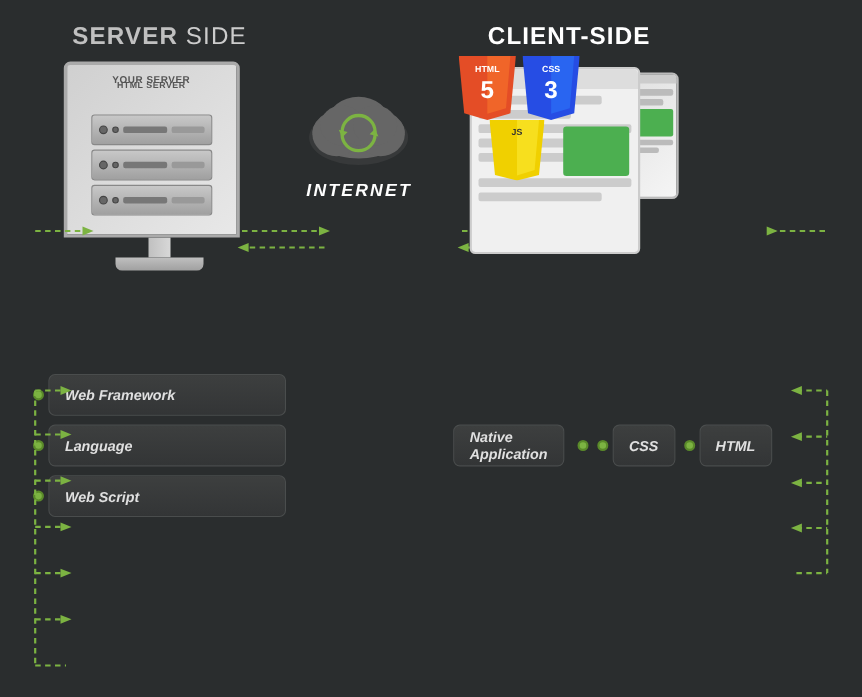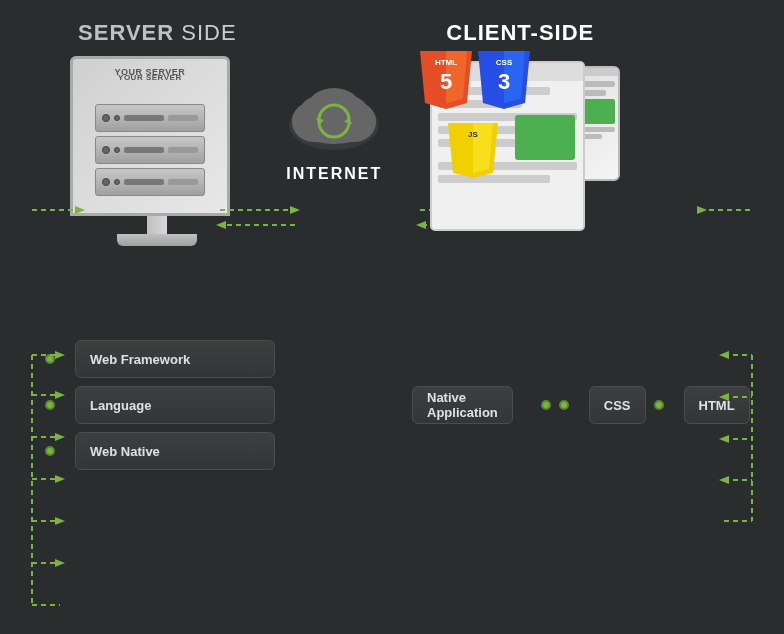--- a/index.html
+++ b/index.html
@@ -12,21 +12,20 @@
       position: relative;
     }
 
     .diagram-container {
       width: 672px;
       height: 634px;
       position: relative;
       display: flex;
       flex-direction: column;
       align-items: center;
-      padding-left: 15px;
     }
 
     
     .top-section {
       display: flex;
       width: 100%;
       justify-content: space-between;
       align-items: flex-start;
       padding: 20px 40px 0 40px;
       position: relative;
@@ -227,20 +226,21 @@
       width: 120px;
       height: 90px;
     }
 
     .internet-label {
       font-size: 16px;
       font-weight: 900;
       color: #ffffff;
       letter-spacing: 2px;
       margin-top: 5px;
+      font-style: italic;
     }
 
     
     .bottom-section {
       display: flex;
       width: 100%;
       justify-content: space-between;
       padding: 0 30px;
       position: relative;
     }
@@ -255,21 +255,22 @@
     .labels-right {
       display: flex;
       flex-direction: row;
       gap: 8px;
       width: 230px;
     }
 
     .label-item {
       display: flex;
       align-items: center;
-      gap: 20px;
+      gap: 4px;
+      font-style: italic;
     }
 
     .label-dot {
       width: 10px;
       height: 10px;
       border-radius: 50%;
       background: #7cb342;
       flex-shrink: 0;
       border: 2px solid #5a8a2a;
     }
@@ -364,21 +365,21 @@
 
   <div class="top-section">
 
     <div class="server-side">
       <div class="server-title">
         <span>SERVER</span><span style="font-weight:400; color:#ccc;"> SIDE</span>
       </div>
 
       <div class="monitor">
         <div class="monitor-screen">
-          <div style="font-size:8px;font-weight:bold;color:#555;margin-bottom:4px;letter-spacing:0.5px;">YOUR SERVER</div>
+          <div style="font-size:8px;font-weight:bold;color:#555;margin-bottom:4px;letter-spacing:0.5px;">HTML SERVER</div>
           <div class="server-rack">
             <div class="rack-unit">
               <div class="rack-dot"></div>
               <div class="rack-dot"></div>
               <div class="rack-bar"></div>
               <div class="rack-bar2"></div>
             </div>
             <div class="rack-unit">
               <div class="rack-dot"></div>
               <div class="rack-dot"></div>
@@ -434,21 +435,21 @@
 
           <div style="position:absolute;top:0;left:58px;width:52px;height:58px;">
             <svg width="52" height="58" viewBox="0 0 52 58">
               <polygon points="0,0 52,0 47,52 26,58 5,52" fill="#264de4"></polygon>
               <polygon points="26,0 26,52.5 43,47.5 47,0" fill="#2965f1"></polygon>
               <text x="26" y="14" text-anchor="middle" font-size="8" font-weight="bold" fill="white">CSS</text>
               <text x="26" y="38" text-anchor="middle" font-size="22" font-weight="900" fill="white">3</text>
             </svg>
           </div>
 
-          <div style="position:absolute;top:72px;left:28px;width:50px;height:55px;">
+          <div style="position:absolute;top:58px;left:28px;width:50px;height:55px;">
             <svg width="50" height="55" viewBox="0 0 50 55">
               <polygon points="0,0 50,0 45,50 25,55 5,50" fill="#f0d000"></polygon>
               <polygon points="25,0 25,50.5 41,45.5 45,0" fill="#f7df1e"></polygon>
               <text x="25" y="14" text-anchor="middle" font-size="8" font-weight="bold" fill="#333">JS</text>
             </svg>
           </div>
         </div>
 
         <div class="browser-window">
           <div class="browser-titlebar">
@@ -498,21 +499,21 @@
       <div class="label-item">
         <div class="label-dot"></div>
         <div class="label-box">
           <span class="label-text">Language</span>
         </div>
       </div>
 
       <div class="label-item">
         <div class="label-dot"></div>
         <div class="label-box">
-          <span class="label-text">Web Native</span>
+          <span class="label-text">Web Script</span>
         </div>
       </div>
 
 
     </div>
 
     <div class="labels-right">
 
       <div class="label-item">
         <div class="label-box">

